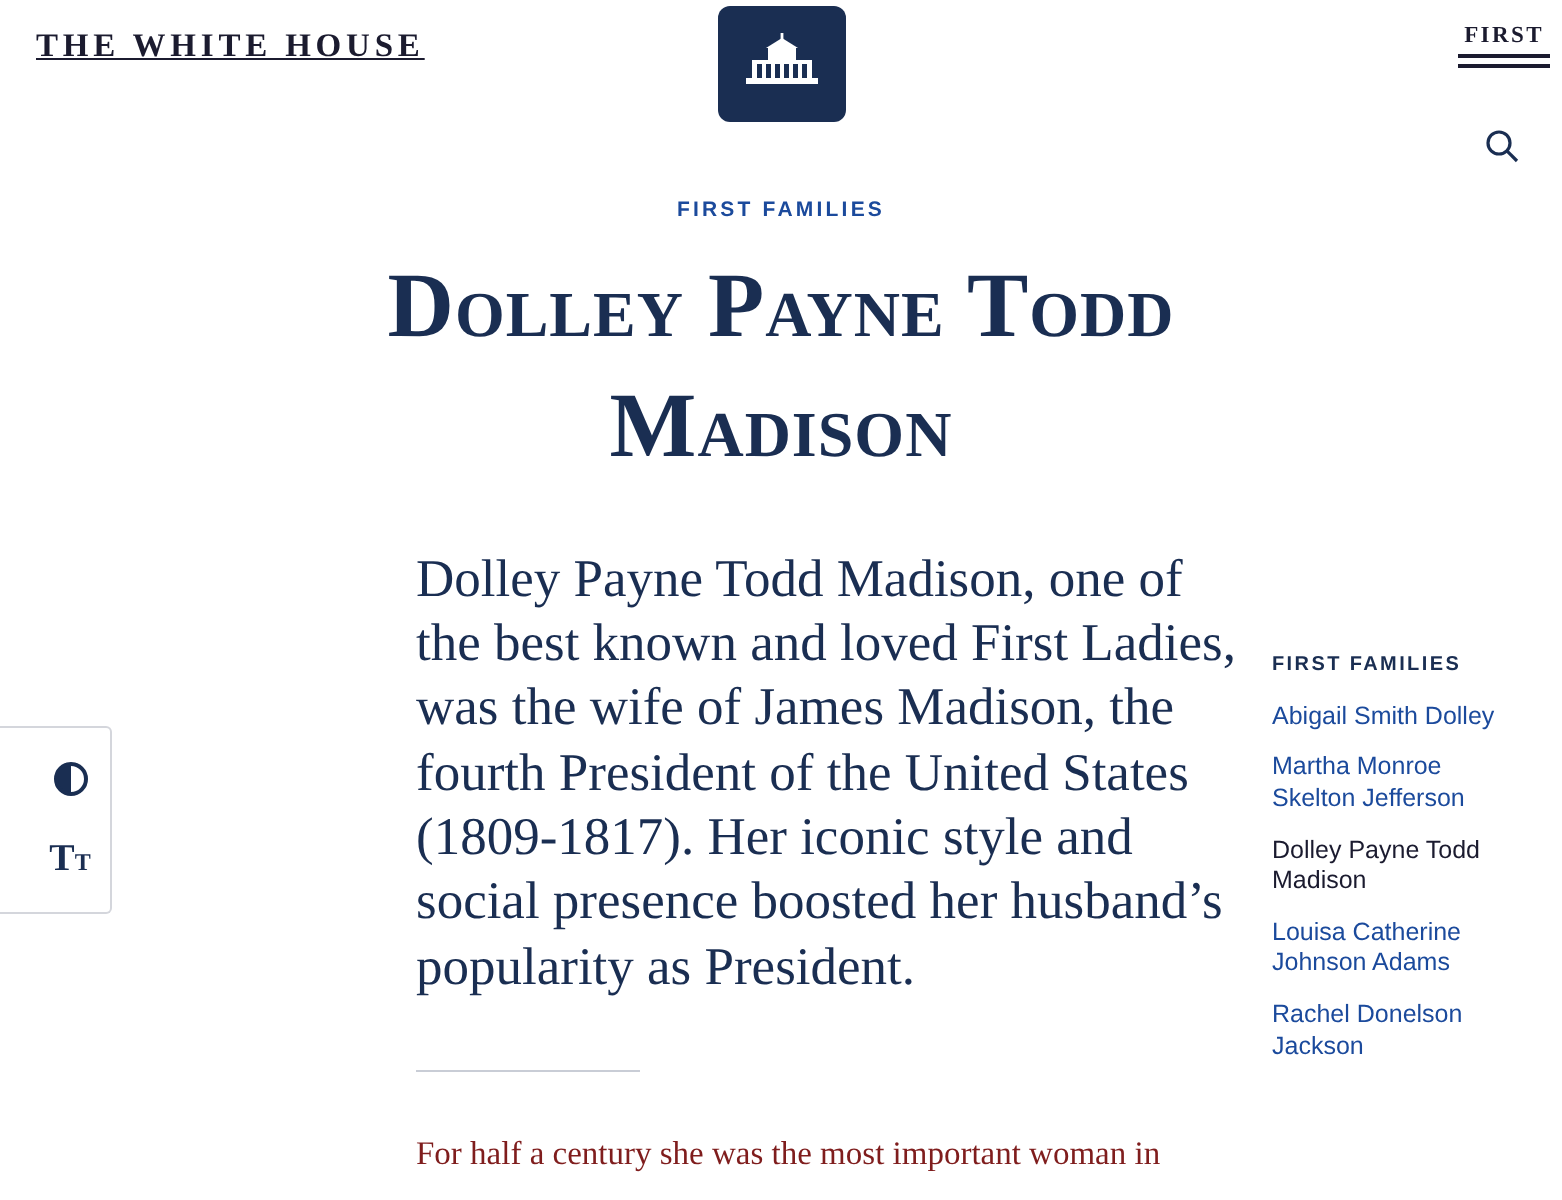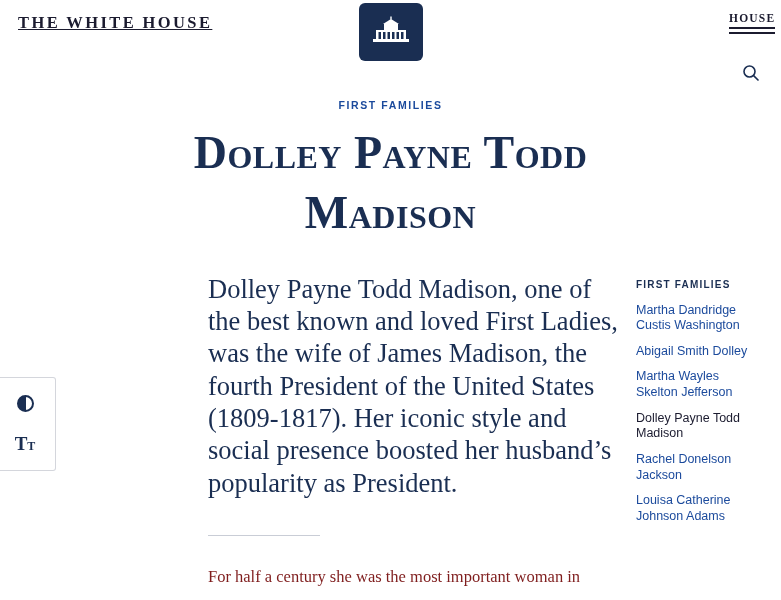--- a/index.html
+++ b/index.html
@@ -104,20 +104,21 @@
     color: #1a2e52;
     font-variant: small-caps;
     letter-spacing: 0.5px;
   }
 
   
   .content-wrap {
     display: flex;
     margin-top: 30px;
     padding: 0 18px 0 0;
+    align-items: center;
   }
   .article {
     width: 428px;
     margin-left: 208px;
     padding-right: 18px;
   }
   .lede {
     font-family: "Liberation Serif", serif;
     font-size: 26.5px;
     line-height: 1.22;
@@ -169,27 +170,27 @@
     font-size: 12.5px;
     line-height: 1.25;
     color: #1b1b2f;
     display: block;
   }
 
   
   .a11y-widget {
     position: absolute;
     left: 0;
-    top: 377px;
+    top: 363px;
     width: 56px;
     background: #ffffff;
     border: 1px solid #d4d6dc;
     border-left: none;
     border-radius: 0 3px 3px 0;
-    padding: 5px 8px 7px;
+    padding: 5px 18px 7px;
   }
   .a11y-btn {
     width: 34px;
     height: 40px;
     display: flex;
     align-items: center;
     justify-content: center;
     background: transparent;
     border: none;
     cursor: pointer;
@@ -227,21 +228,21 @@
       <rect x="22" y="17" width="2.5" height="7" fill="#1a2e52"></rect>
       <rect x="26.5" y="17" width="2.5" height="7" fill="#1a2e52"></rect>
       <rect x="31" y="17" width="2.5" height="7" fill="#1a2e52"></rect>
       <rect x="14" y="9" width="14" height="6" fill="#ffffff"></rect>
       <polygon points="21,4 29,9 13,9" fill="#ffffff"></polygon>
       <rect x="20.3" y="1.5" width="1.4" height="3" fill="#ffffff"></rect>
     </svg>
   </div>
 
   <div class="menu-btn">
-    <span class="menu-label">HOUSE</span>
+    <span class="menu-label">FIRST</span>
     <span class="menu-bars">
       <span></span>
         <span></span>
     </span>
   </div>
 
   <button class="search-btn">
     <svg width="20" height="20" viewBox="0 0 20 20" aria-hidden="true">
       <circle cx="8.5" cy="8.5" r="5.5" fill="none" stroke="#1a2e52" stroke-width="1.6"></circle>
       <line x1="12.6" y1="12.6" x2="17.5" y2="17.5" stroke="#1a2e52" stroke-width="1.6"></line>
@@ -257,36 +258,33 @@
   <div class="article">
     <p class="lede">Dolley Payne Todd Madison, one of the best known and loved First Ladies, was the wife of James Madison, the fourth President of the United States (1809-1817). Her iconic style and social presence boosted her husband’s popularity as President.</p>
     <div class="rule"></div>
     <p class="body-text">For half a century she was the most important woman in</p>
   </div>
 
   <aside class="sidebar">
     <div class="sidebar-title">FIRST FAMILIES</div>
     <ul>
       <li>
-          <a href="#">Martha Dandridge Custis Washington</a>
-        </li>
-      <li>
           <a href="#">Abigail Smith Dolley</a>
         </li>
       <li>
-          <a href="#">Martha Wayles Skelton Jefferson</a>
+          <a href="#">Martha Monroe Skelton Jefferson</a>
         </li>
       <li class="current">
           <span>Dolley Payne Todd Madison</span>
         </li>
       <li>
+          <a href="#">Louisa Catherine Johnson Adams</a>
+        </li>
+      <li>
           <a href="#">Rachel Donelson Jackson</a>
-        </li>
-      <li>
-          <a href="#">Louisa Catherine Johnson Adams</a>
         </li>
     </ul>
   </aside>
 </div>
 
 <div class="a11y-widget">
   <button class="a11y-btn">
     <span class="contrast-circle"></span>
   </button>
   <button class="a11y-btn">

